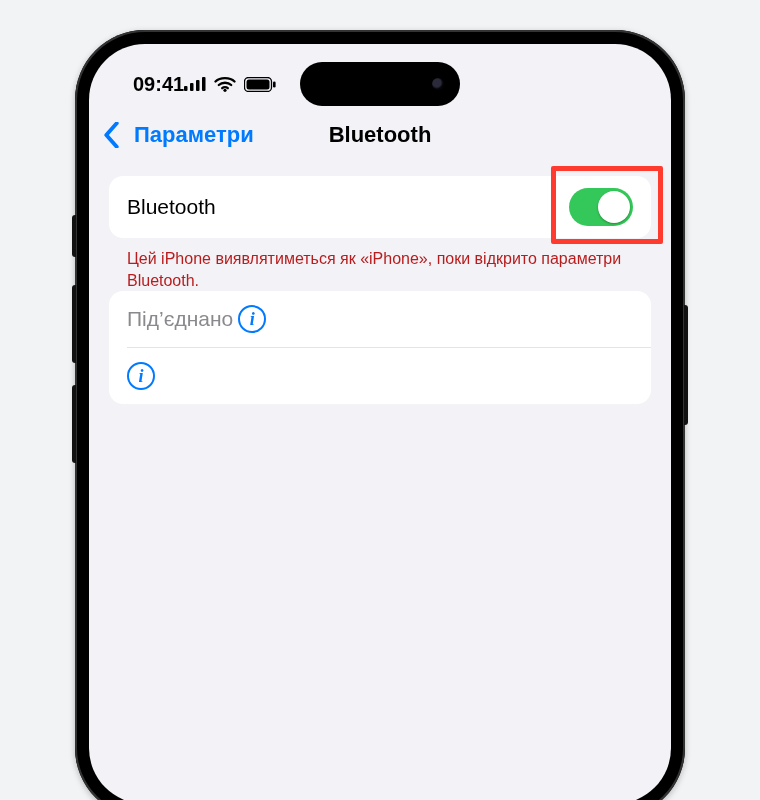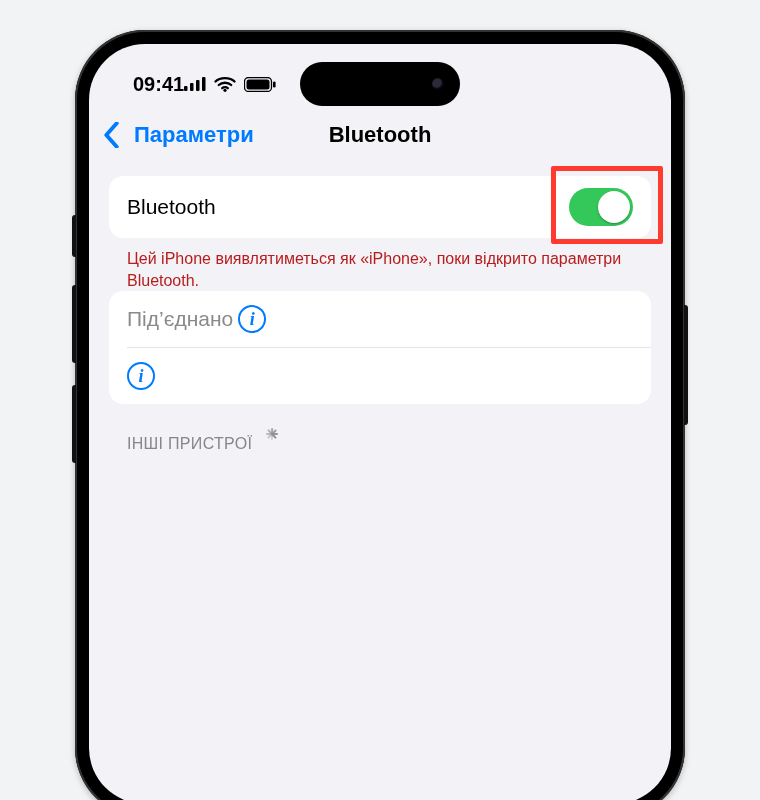--- a/index.html
+++ b/index.html
@@ -203,28 +203,15 @@
           </div>
         </div>
         <div class="divider"></div>
         <div class="row">
           <div class="right">
             <span class="info-btn">i</span>
           </div>
         </div>
       </div>
 
-      <div class="section-header">
-        <span>ІНШІ ПРИСТРОЇ</span>
-        <span class="spinner">
-          <span style="transform:translate(-50%,-100%) rotate(0deg)   translateY(-4px);opacity:.35"></span>
-          <span style="transform:translate(-50%,-100%) rotate(45deg)  translateY(-4px);opacity:.45"></span>
-          <span style="transform:translate(-50%,-100%) rotate(90deg)  translateY(-4px);opacity:.55"></span>
-          <span style="transform:translate(-50%,-100%) rotate(135deg) translateY(-4px);opacity:.65"></span>
-          <span style="transform:translate(-50%,-100%) rotate(180deg) translateY(-4px);opacity:.75"></span>
-          <span style="transform:translate(-50%,-100%) rotate(225deg) translateY(-4px);opacity:.85"></span>
-          <span style="transform:translate(-50%,-100%) rotate(270deg) translateY(-4px);opacity:.95"></span>
-          <span style="transform:translate(-50%,-100%) rotate(315deg) translateY(-4px);opacity:1"></span>
-        </span>
-      </div>
     </div>
   </div>
 </div>
 
 </body></html>

